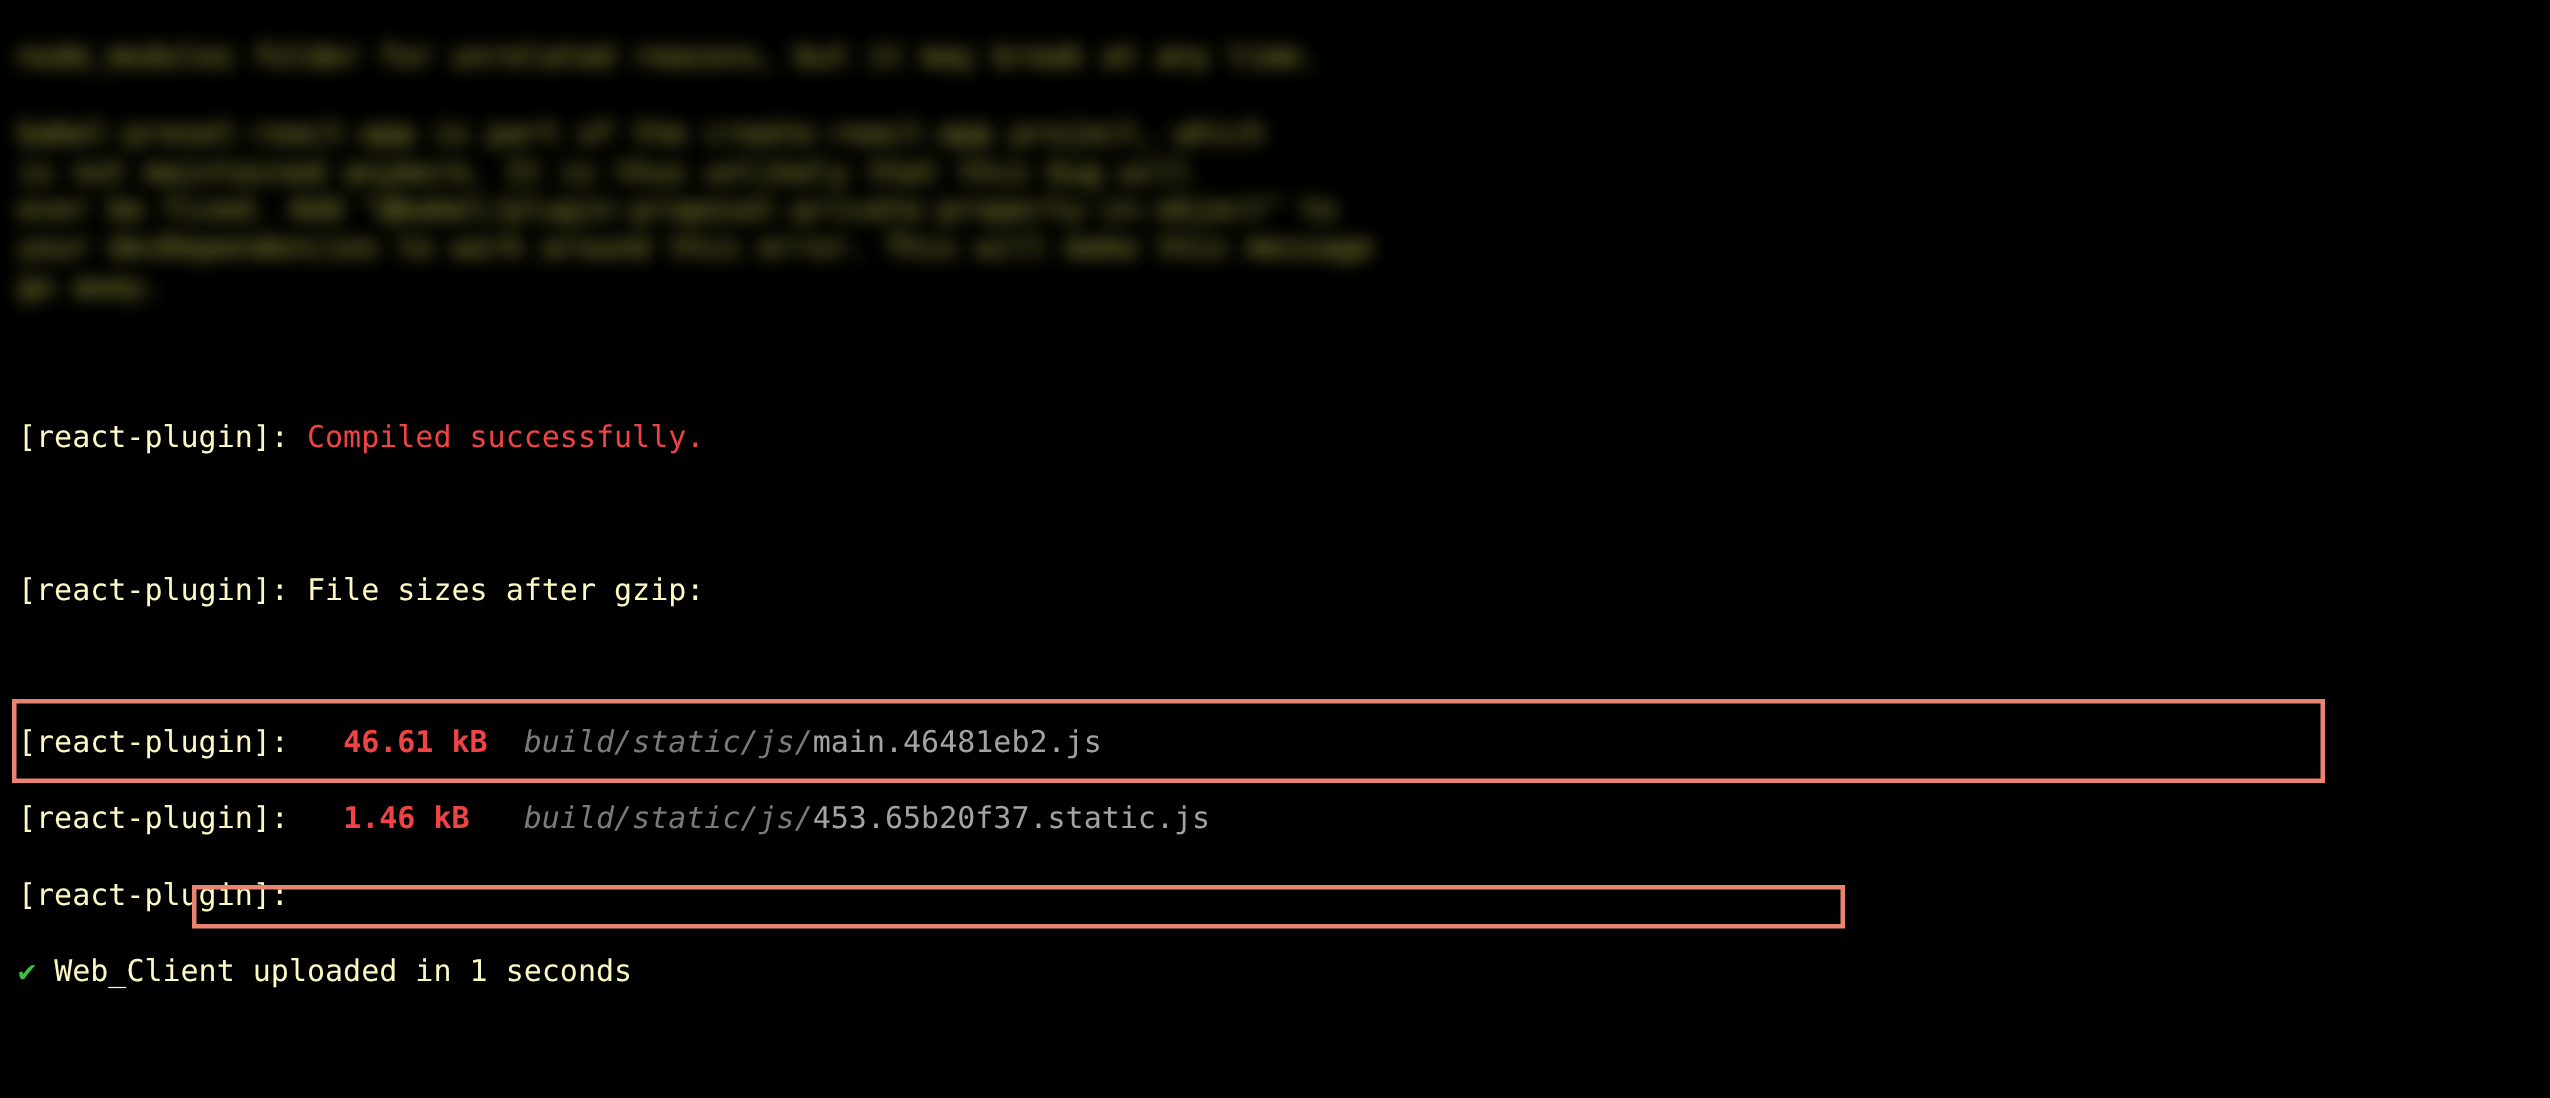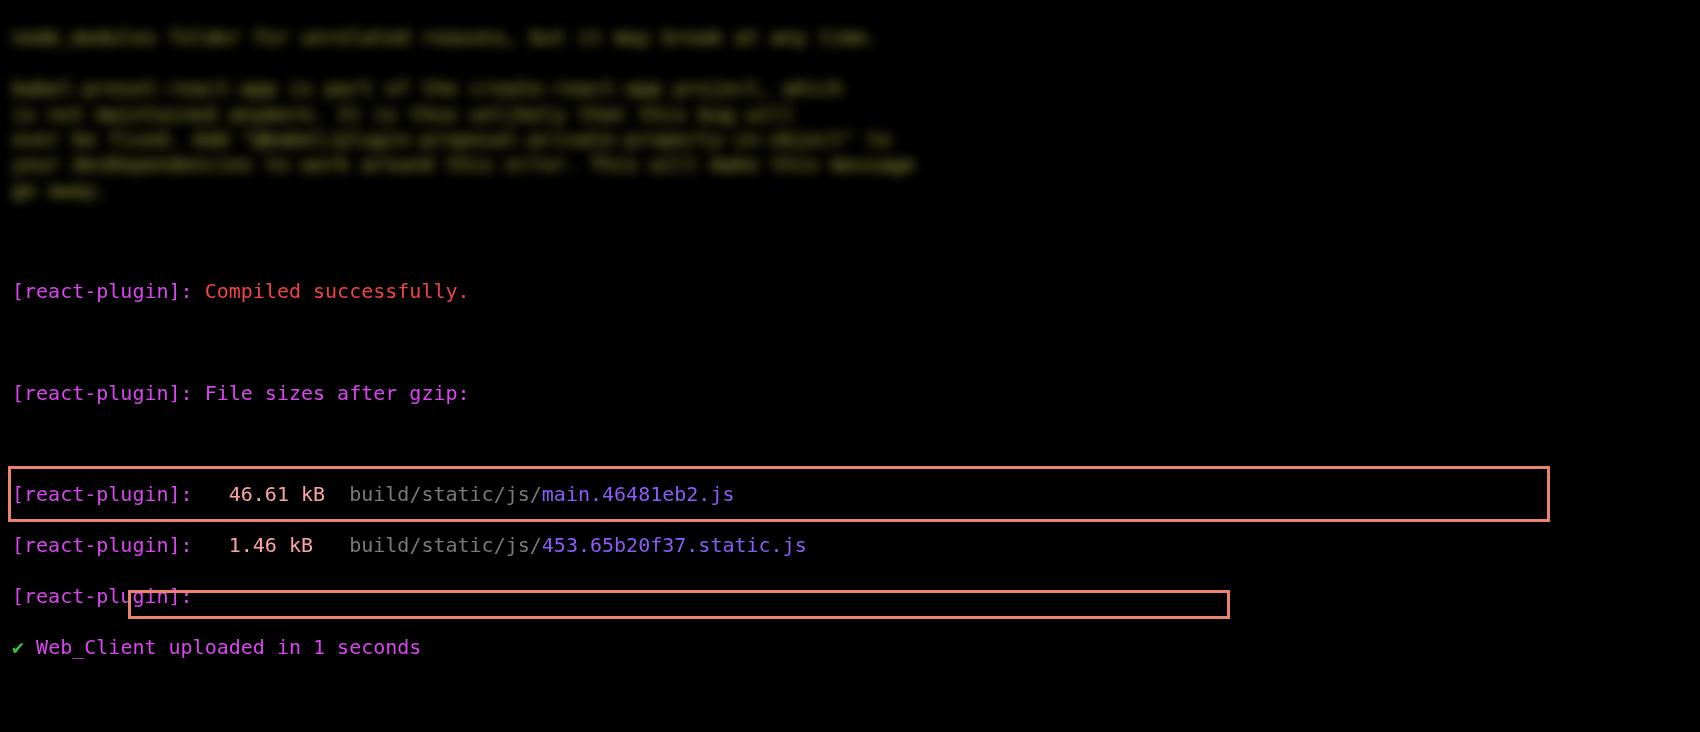--- a/index.html
+++ b/index.html
@@ -17,26 +17,26 @@
     padding: 0 12px;
     white-space: pre;
     position: relative;
   }
   .blurred-block {
     filter: blur(6px);
     color: #c3c34a;
     opacity: 0.9;
     user-select: none;
   }
-  .white  { color: #d946ef; }
+  .white  { color: #fef9c3; }
   .green  { color: #ef4444; }
-  .dim    { color: #7a7a7a; }
-  .cyan   { color: #8b5cf6; }
+  .dim    { color: #7a7a7a; font-style: italic; }
+  .cyan   { color: #a3a3a3; }
   .check  { color: #3fbf3f; }
-  .bold-w { color: #fca5a5; font-weight: 400; }
+  .bold-w { color: #ef4444; font-weight: 700; }
   .hl-box {
     border: 3px solid #e9856f;
     position: absolute;
     pointer-events: none;
   }
   #hl1 { left: 8px;  top: 466px; width: 1542px; height: 56px; }
   #hl2 { left: 128px; top: 590px; width: 1102px; height: 29px; }
 </style>
 </head>
 <body>

